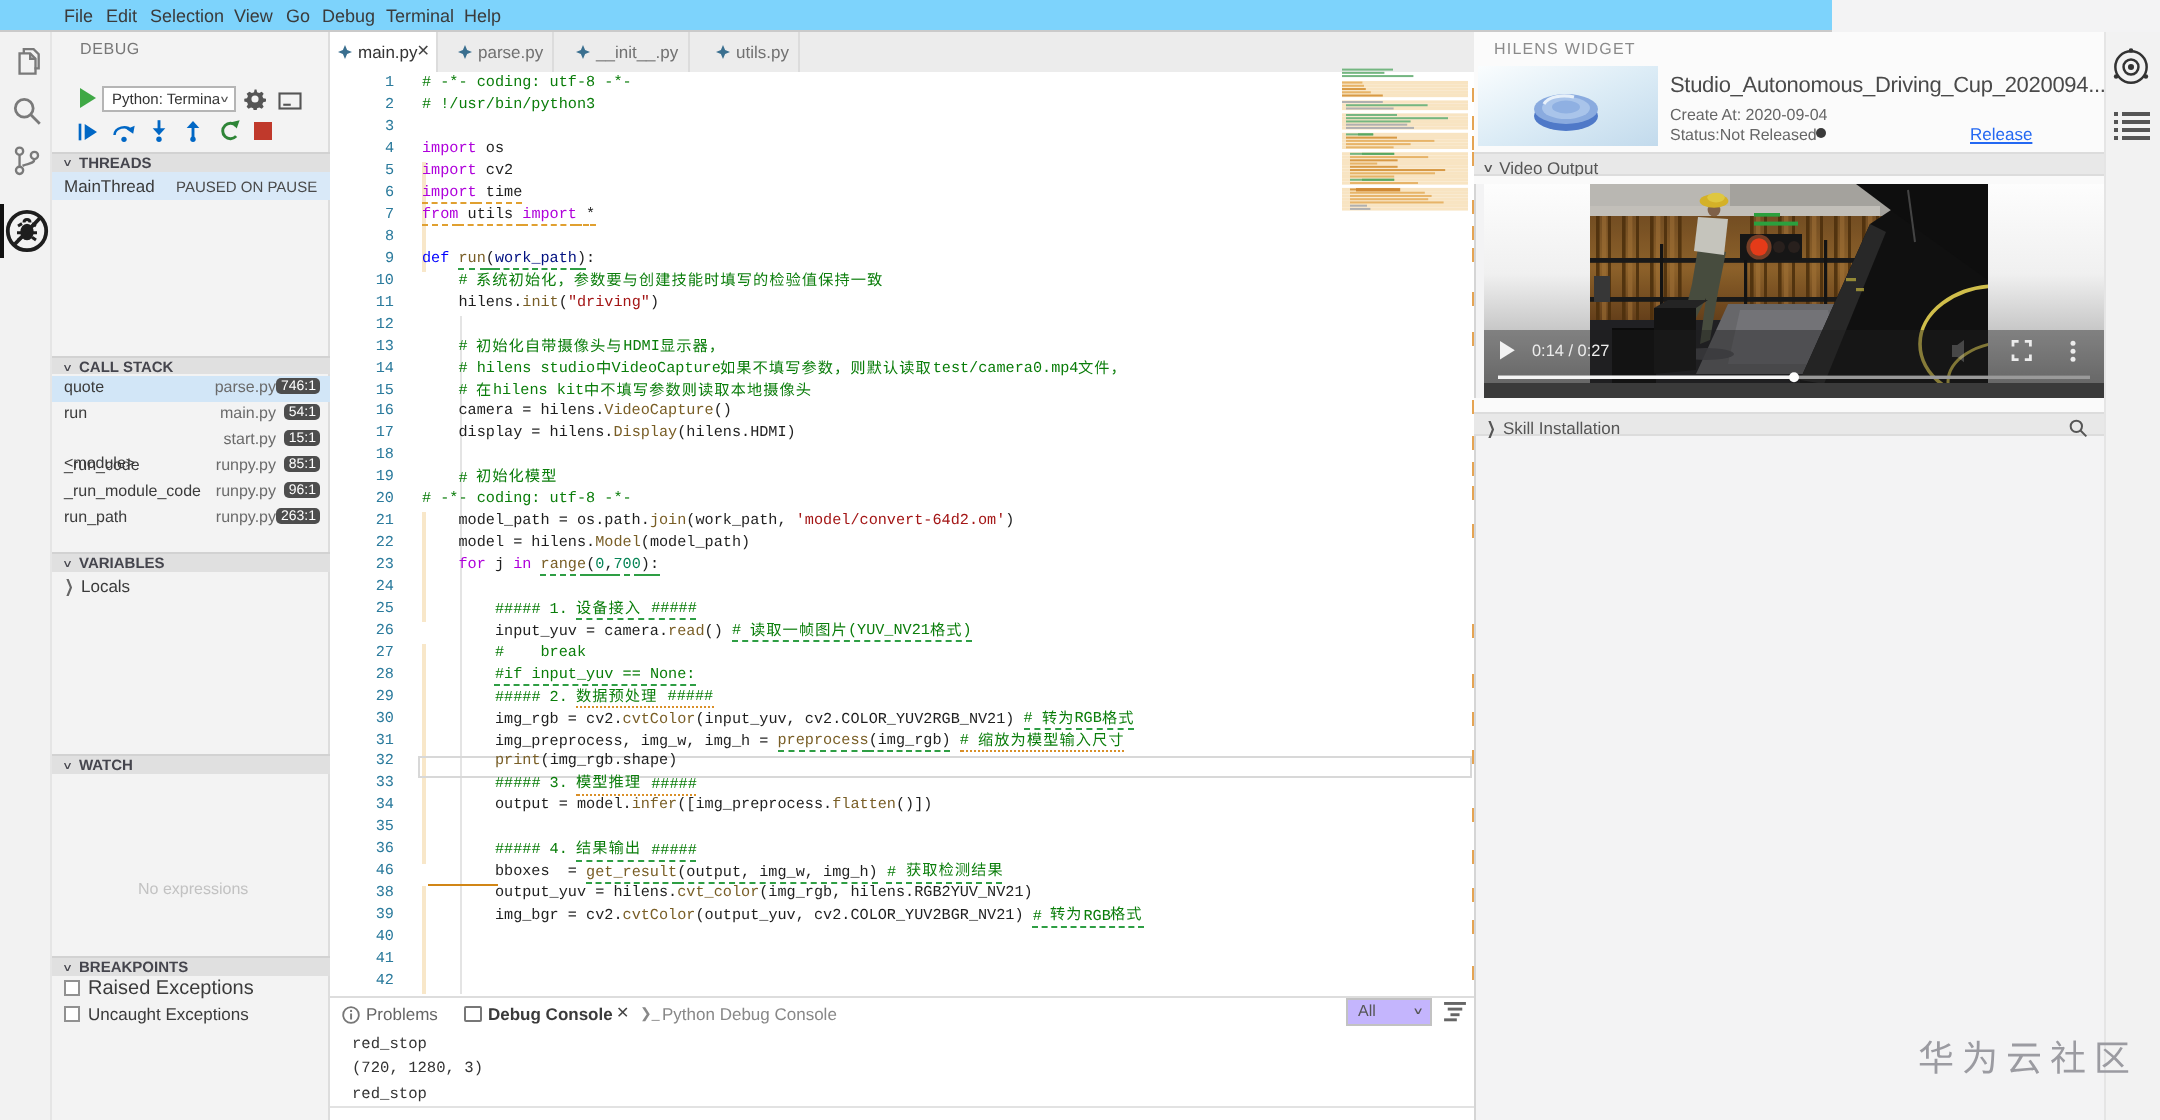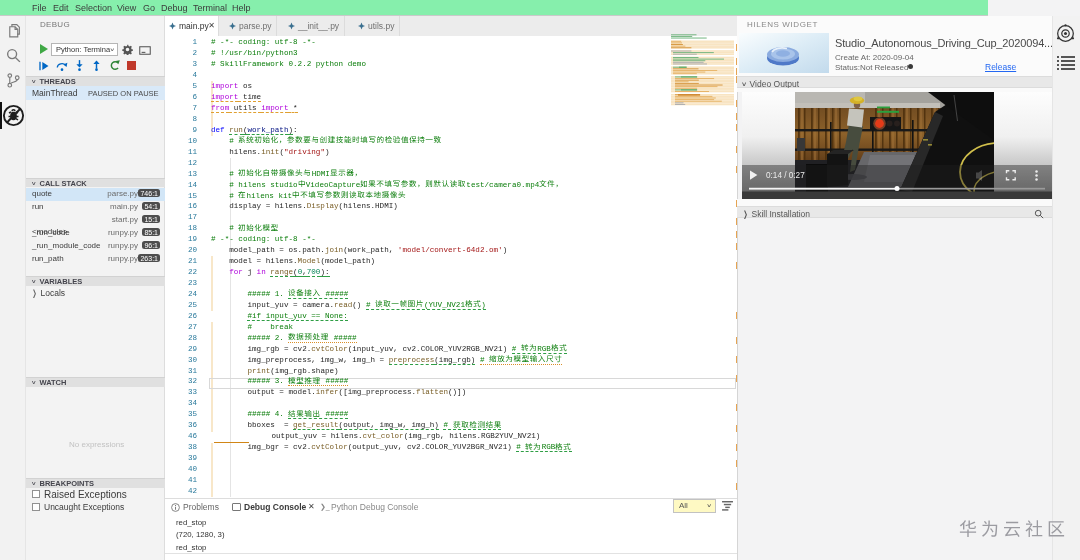--- a/index.html
+++ b/index.html
@@ -3,21 +3,21 @@
 *{margin:0;padding:0;box-sizing:border-box}
 html,body{width:1080px;height:560px;overflow:hidden;font-family:"Liberation Sans",sans-serif;background:#f3f3f4;position:relative}
 .abs{position:absolute}
 .cl{height:10.95px;line-height:10.95px;white-space:pre;font-family:"Liberation Mono",monospace;font-size:7.6px}
 .gl{height:10.95px;line-height:10.95px;text-align:right;color:#2a7a9c;font-family:"Liberation Mono",monospace;font-size:7.6px}
 .hdr{position:absolute;left:26px;width:139px;height:9.5px;background:#e0e0e0;border-top:1px solid #d2d2d2;font-size:7.5px;font-weight:bold;color:#45454d;line-height:9px}
 .hdr .ch{display:inline-block;margin:0 3px 0 5px;font-weight:normal;transform:scaleY(0.7)}
 </style></head>
 <body>
 
-<div class="abs" style="left:0;top:0;width:988px;height:16px;background:#86efac;border-bottom:1px solid #cacaca;font-size:9px;color:#3b3b3b">
+<div class="abs" style="left:0;top:0;width:916px;height:16px;background:#7dd3fc;border-bottom:1px solid #cacaca;font-size:9px;color:#3b3b3b">
     <span style="position:absolute;left:32px;top:3px">File</span>
     <span style="position:absolute;left:53px;top:3px">Edit</span>
     <span style="position:absolute;left:75px;top:3px">Selection</span>
     <span style="position:absolute;left:117px;top:3px">View</span>
     <span style="position:absolute;left:143px;top:3px">Go</span>
     <span style="position:absolute;left:161px;top:3px">Debug</span>
     <span style="position:absolute;left:193px;top:3px">Terminal</span>
     <span style="position:absolute;left:232px;top:3px">Help</span>
   </div>
 
@@ -254,23 +254,23 @@
 <div class="gl">46</div>
 <div class="gl">38</div>
 <div class="gl">39</div>
 <div class="gl">40</div>
 <div class="gl">41</div>
 <div class="gl">42</div>
   </div>
 <div class="abs" style="left:211.0px;top:37.4px;width:520px">
     <div class="cl"><span style="color:#0a7d0a;"># -*- coding: utf-8 -*-</span></div>
 <div class="cl"><span style="color:#0a7d0a;"># !/usr/bin/python3</span></div>
-<div class="cl"><span style="color:#0a7d0a;"># SkillFramework 0.2.2 python demo</span></div>
 <div class="cl"></div>
 <div class="cl"><span style="color:#af00db;">import</span><span style="color:#1f1f1f;"> os</span></div>
+<div class="cl"><span style="color:#af00db;">import</span><span style="color:#1f1f1f;"> cv2</span></div>
 <div class="cl"><span style="color:#af00db;border-bottom:1px dashed #e0a030;">import</span><span style="color:#1f1f1f;border-bottom:1px dashed #e0a030;"> time</span></div>
 <div class="cl"><span style="color:#af00db;border-bottom:1px dashed #e0a030;">from</span><span style="color:#1f1f1f;border-bottom:1px dashed #e0a030;"> utils </span><span style="color:#af00db;border-bottom:1px dashed #e0a030;">import</span><span style="color:#1f1f1f;border-bottom:1px dashed #e0a030;"> *</span></div>
 <div class="cl"></div>
 <div class="cl"><span style="color:#0000ff;">def</span><span style="color:#1f1f1f;"> </span><span style="color:#795e26;border-bottom:1px dashed #2e9e44;">run</span><span style="color:#1f1f1f;border-bottom:1px dashed #2e9e44;">(</span><span style="color:#001080;border-bottom:1px dashed #2e9e44;">work_path</span><span style="color:#1f1f1f;border-bottom:1px dashed #2e9e44;">)</span><span style="color:#1f1f1f;">:</span></div>
 <div class="cl"><span style="color:#1f1f1f;">    </span><span style="color:#0a7d0a;"># <svg style="vertical-align:-3.064px" width="203.68" height="9.6" fill="#0a7d0a">
           <use href="#g7cfb_7_6" x="0.00"></use>
           <use href="#g7edf_7_6" x="8.15"></use>
           <use href="#g521d_7_6" x="16.29"></use>
           <use href="#g59cb_7_6" x="24.44"></use>
           <use href="#g5316_7_6" x="32.59"></use>
@@ -345,20 +345,21 @@
           <use href="#g6570_7_6" x="40.74"></use>
           <use href="#g5219_7_6" x="48.88"></use>
           <use href="#g8bfb_7_6" x="57.03"></use>
           <use href="#g53d6_7_6" x="65.18"></use>
           <use href="#g672c_7_6" x="73.32"></use>
           <use href="#g5730_7_6" x="81.47"></use>
           <use href="#g6444_7_6" x="89.62"></use>
           <use href="#g50cf_7_6" x="97.77"></use>
           <use href="#g5934_7_6" x="105.91"></use>
         </svg></span></div>
+<div class="cl"><span style="color:#1f1f1f;">    camera = hilens.</span><span style="color:#795e26;">VideoCapture</span><span style="color:#1f1f1f;">()</span></div>
 <div class="cl"><span style="color:#1f1f1f;">    display = hilens.</span><span style="color:#795e26;">Display</span><span style="color:#1f1f1f;">(hilens.HDMI)</span></div>
 <div class="cl"></div>
 <div class="cl"><span style="color:#1f1f1f;">    </span><span style="color:#0a7d0a;"># <svg style="vertical-align:-3.064px" width="40.74" height="9.6" fill="#0a7d0a">
           <use href="#g521d_7_6" x="0.00"></use>
           <use href="#g59cb_7_6" x="8.15"></use>
           <use href="#g5316_7_6" x="16.29"></use>
           <use href="#g6a21_7_6" x="24.44"></use>
           <use href="#g578b_7_6" x="32.59"></use>
         </svg></span></div>
 <div class="cl"><span style="color:#0a7d0a;"># -*- coding: utf-8 -*-</span></div>
@@ -376,22 +377,22 @@
           <use href="#g8bfb_7_6" x="0.00"></use>
           <use href="#g53d6_7_6" x="8.15"></use>
           <use href="#g4e00_7_6" x="16.29"></use>
           <use href="#g5e27_7_6" x="24.44"></use>
           <use href="#g56fe_7_6" x="32.59"></use>
           <use href="#g7247_7_6" x="40.74"></use>
         </svg>(YUV_NV21<svg style="vertical-align:-3.064px" width="16.29" height="9.6" fill="#0a7d0a">
           <use href="#g683c_7_6" x="0.00"></use>
           <use href="#g5f0f_7_6" x="8.15"></use>
         </svg>)</span></div>
+<div class="cl"><span style="color:#1f1f1f;">        </span><span style="color:#0a7d0a;">#    break</span></div>
 <div class="cl"><span style="color:#1f1f1f;">        </span><span style="color:#0a7d0a;border-bottom:1px dashed #2e9e44;">#if input_yuv == None:</span></div>
-<div class="cl"><span style="color:#1f1f1f;">        </span><span style="color:#0a7d0a;">#    break</span></div>
 <div class="cl"><span style="color:#1f1f1f;">        </span><span style="color:#0a7d0a;">##### 2. </span><span style="color:#0a7d0a;border-bottom:1px dotted #d98f28;"><svg style="vertical-align:-3.064px" width="40.74" height="9.6" fill="#0a7d0a">
           <use href="#g6570_7_6" x="0.00"></use>
           <use href="#g636e_7_6" x="8.15"></use>
           <use href="#g9884_7_6" x="16.29"></use>
           <use href="#g5904_7_6" x="24.44"></use>
           <use href="#g7406_7_6" x="32.59"></use>
         </svg> #####</span></div>
 <div class="cl"><span style="color:#1f1f1f;">        img_rgb = cv2.</span><span style="color:#795e26;">cvtColor</span><span style="color:#1f1f1f;">(input_yuv, cv2.COLOR_YUV2RGB_NV21) </span><span style="color:#0a7d0a;border-bottom:1px dashed #2e9e44;"># <svg style="vertical-align:-3.064px" width="16.29" height="9.6" fill="#0a7d0a">
           <use href="#g8f6c_7_6" x="0.00"></use>
           <use href="#g4e3a_7_6" x="8.15"></use>
@@ -426,21 +427,21 @@
           <use href="#g51fa_7_6" x="24.44"></use>
         </svg> #####</span></div>
 <div class="cl"><span style="color:#1f1f1f;">        bboxes  = </span><span style="color:#795e26;border-bottom:1px dashed #2e9e44;">get_result</span><span style="color:#1f1f1f;border-bottom:1px dashed #2e9e44;">(output, img_w, img_h)</span><span style="color:#1f1f1f;"> </span><span style="color:#0a7d0a;border-bottom:1px dashed #2e9e44;"># <svg style="vertical-align:-3.064px" width="48.88" height="9.6" fill="#0a7d0a">
           <use href="#g83b7_7_6" x="0.00"></use>
           <use href="#g53d6_7_6" x="8.15"></use>
           <use href="#g68c0_7_6" x="16.29"></use>
           <use href="#g6d4b_7_6" x="24.44"></use>
           <use href="#g7ed3_7_6" x="32.59"></use>
           <use href="#g679c_7_6" x="40.74"></use>
         </svg></span></div>
-<div class="cl"><span style="color:#1f1f1f;padding-left:24px;">        output_yuv = hilens.</span><span style="color:#795e26;">cvt_color</span><span style="color:#1f1f1f;">(img_rgb, hilens.RGB2YUV_NV21)</span></div>
+<div class="cl"><span style="color:#1f1f1f;">        output_yuv = hilens.</span><span style="color:#795e26;">cvt_color</span><span style="color:#1f1f1f;">(img_rgb, hilens.RGB2YUV_NV21)</span></div>
 <div class="cl"><span style="color:#1f1f1f;">        img_bgr = cv2.</span><span style="color:#795e26;">cvtColor</span><span style="color:#1f1f1f;">(output_yuv, cv2.COLOR_YUV2BGR_NV21) </span><span style="color:#0a7d0a;border-bottom:1px dashed #2e9e44;"># <svg style="vertical-align:-3.064px" width="16.29" height="9.6" fill="#0a7d0a">
           <use href="#g8f6c_7_6" x="0.00"></use>
           <use href="#g4e3a_7_6" x="8.15"></use>
         </svg>RGB<svg style="vertical-align:-3.064px" width="16.29" height="9.6" fill="#0a7d0a">
           <use href="#g683c_7_6" x="0.00"></use>
           <use href="#g5f0f_7_6" x="8.15"></use>
         </svg></span></div>
   </div>
 <svg style="position:absolute;left:671px;top:34px" width="64" height="74">
     <rect x="0" y="6.48" width="63" height="1.62" fill="#f8e4c2"></rect>
@@ -552,35 +553,35 @@
       <rect x="5.4" y="5" width="1.3" height="4" fill="#777"></rect>
       <rect x="5.4" y="2.6" width="1.3" height="1.4" fill="#777"></rect>
     </svg>
   </div>
 <div class="abs" style="left:183px;top:502px;font-size:8.5px;color:#666">Problems</div>
 <div class="abs" style="left:232px;top:503px;width:9px;height:8px;border:1px solid #777;border-radius:1px"></div>
 <div class="abs" style="left:244px;top:502px;font-size:8.5px;font-weight:bold;color:#3b3b3b">Debug Console</div>
 <div class="abs" style="left:308px;top:502px;font-size:8px;color:#444">✕</div>
 <div class="abs" style="left:320px;top:503px;font-size:7px;color:#888">❯_</div>
 <div class="abs" style="left:331px;top:502px;font-size:8.5px;color:#888">Python Debug Console</div>
-<div class="abs" style="left:673px;top:499px;width:43px;height:14px;background:#fef9c3;border:1px solid #c2c2c2;font-size:8px;color:#555;line-height:12px">
+<div class="abs" style="left:673px;top:499px;width:43px;height:14px;background:#c4b5fd;border:1px solid #c2c2c2;font-size:8px;color:#555;line-height:12px">
     <span style="position:absolute;left:5px">All</span>
     <span style="position:absolute;right:3px;top:0;transform:scaleY(0.6);color:#555">∨</span>
   </div>
 <div class="abs" style="left:722px;top:501px">
     <svg style="display:block" width="11" height="10" viewBox="0 0 12 11">
       <g fill="#666">
         <rect x="0" y="0" width="12" height="1.6"></rect>
         <rect x="2" y="3.1" width="8" height="1.6"></rect>
         <rect x="3.5" y="6.2" width="5" height="1.6"></rect>
         <rect x="0" y="9" width="7" height="1.6"></rect>
       </g>
     </svg>
   </div>
-<div class="abs" style="left:176px;top:517px;font-family:Liberation Sans, sans-serif;font-size:7.8px;color:#333;line-height:12.4px">red_stop<br>(720, 1280, 3)<br>red_stop</div>
+<div class="abs" style="left:176px;top:517px;font-family:Liberation Mono, monospace;font-size:7.8px;color:#333;line-height:12.4px">red_stop<br>(720, 1280, 3)<br>red_stop</div>
 <div class="abs" style="left:165px;top:553px;width:572px;height:1px;background:#e2e2e2"></div>
 
 <div class="abs" style="left:737px;top:16px;width:315px;height:544px;background:#f3f3f4;border-left:1px solid #d5d5d5"></div>
 <div class="abs" style="left:737px;top:16px;width:315px;height:60px;background:#fbfbfb"></div>
 <div class="abs" style="left:747px;top:20px;font-size:8px;color:#8a8a8a;letter-spacing:0.6px">HILENS WIDGET</div>
 <svg style="position:absolute;left:739px;top:33px" width="90" height="40" viewBox="0 0 90 40">
 <defs>
       <linearGradient id="tg" x1="0" y1="0" x2="1" y2="1">
         <stop offset="0" stop-color="#fafdfe"></stop>
         <stop offset="0.5" stop-color="#dcecf6"></stop>

